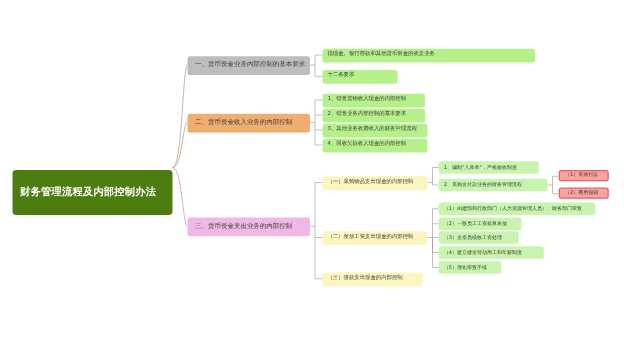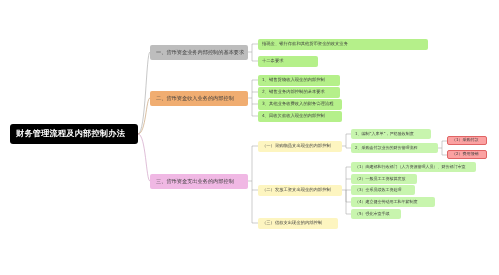--- a/index.html
+++ b/index.html
@@ -36,24 +36,24 @@
     white-space: nowrap;
     line-height: 1.1;
     border-radius: 2px;
     display: flex;
     align-items: center;
   }
 
   
   .root {
     left: 10px;
-    top: 124px;
+    top: 136px;
     width: 128px;
-    height: 20px;
-    background: #000000;
+    height: 36px;
+    background: #4d7c0f;
     color: #ffffff;
     font-size: 8.2px;
     font-weight: bold;
     padding-left: 6px;
     letter-spacing: .2px;
     border-radius: 3px;
   }
 
   
   .l1 {

